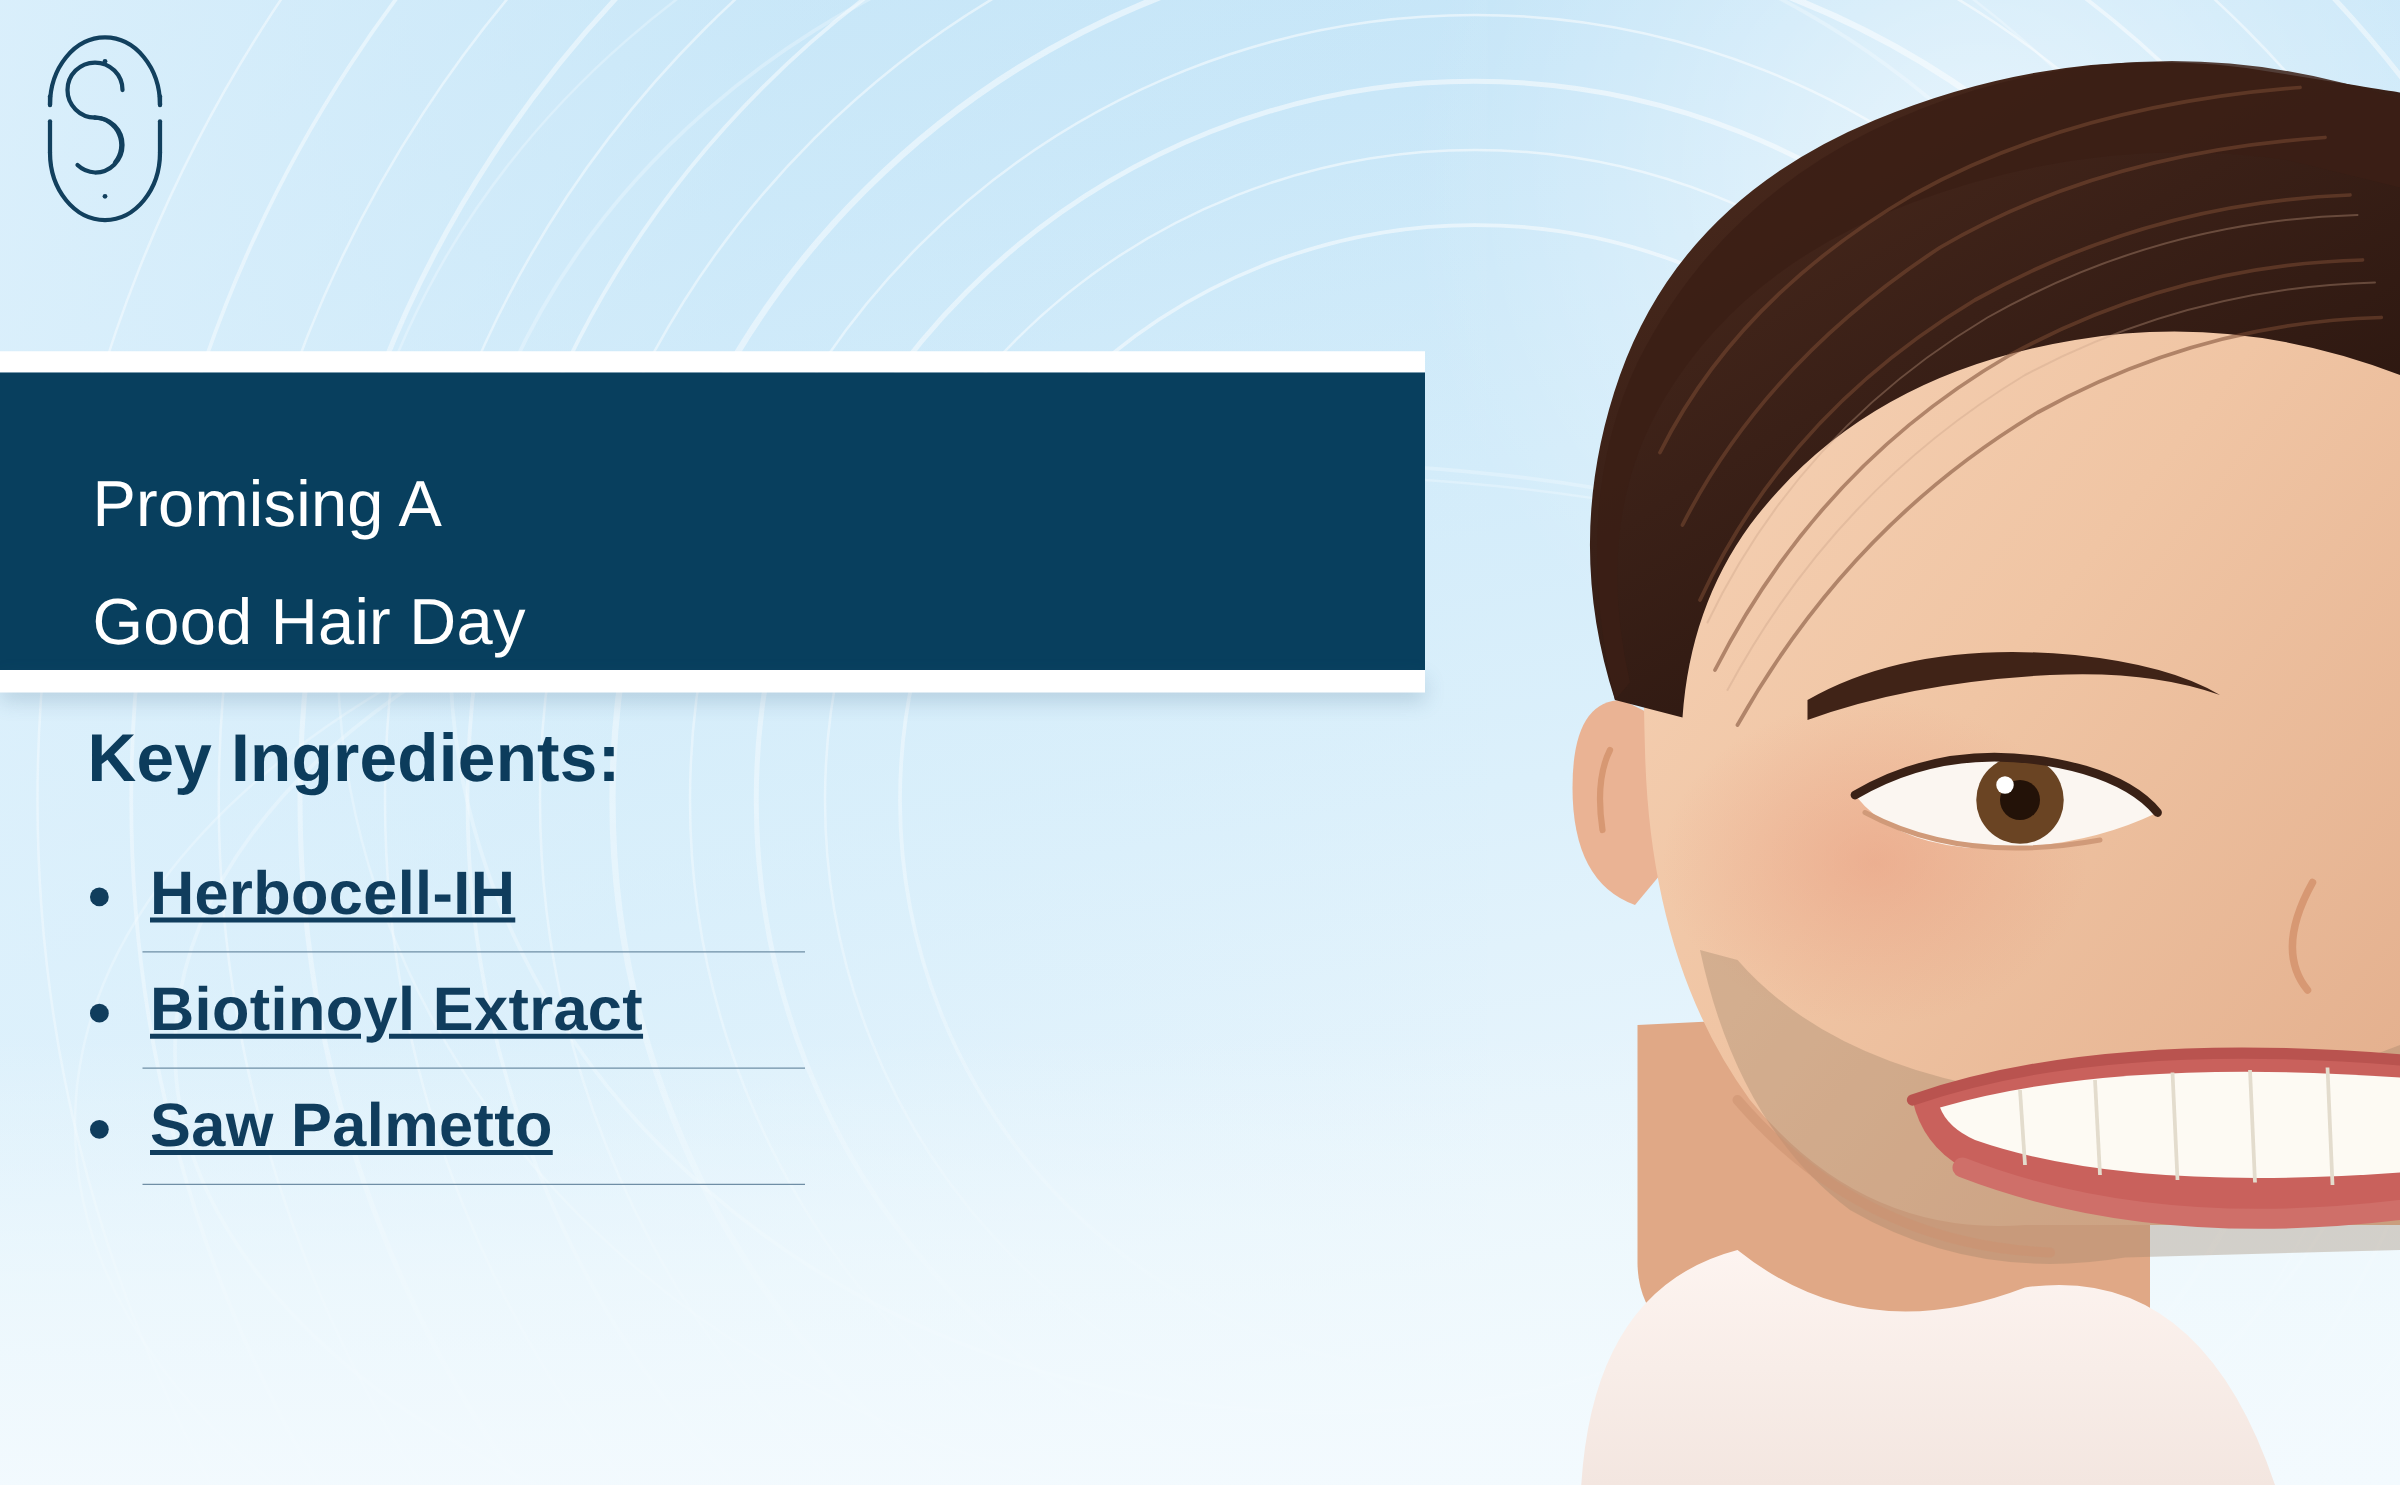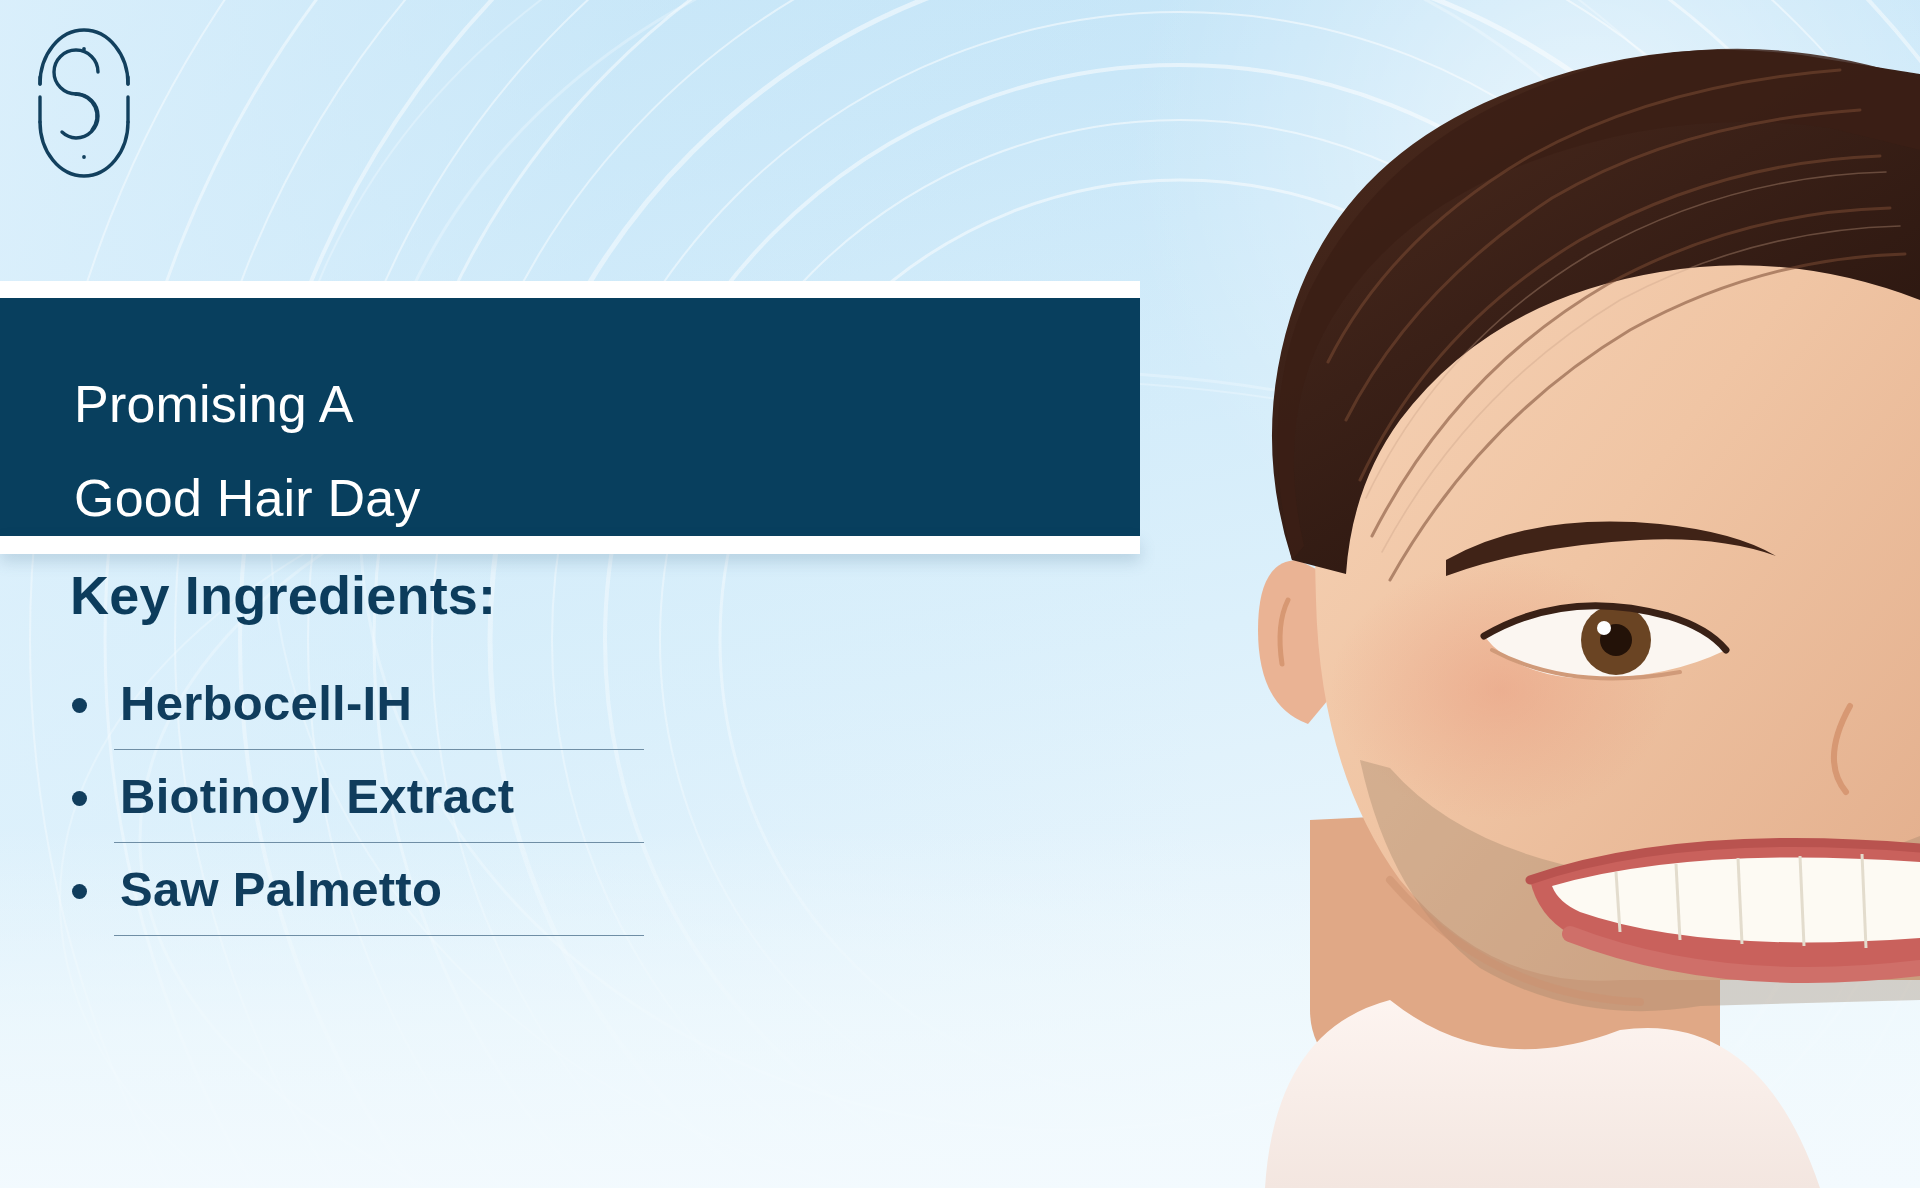--- a/index.html
+++ b/index.html
@@ -102,21 +102,21 @@
     line-height: 94px;
     font-weight: 400;
     letter-spacing: 0.2px;
     white-space: pre-line;
   }
 
   
   .ingredients {
     position: absolute;
     left: 70px;
-    top: 564px;
+    top: 576px;
     width: 760px;
   }
   .ing-heading {
     color: #0c3c5c;
     font-size: 54px;
     line-height: 62px;
     font-weight: 700;
     letter-spacing: 0.2px;
     margin: 0 0 48px 0;
   }
@@ -127,20 +127,21 @@
   }
   .ing-item {
     position: relative;
     color: #103d5d;
     font-size: 49px;
     line-height: 58px;
     font-weight: 600;
     letter-spacing: 0.3px;
     padding: 0 0 0 50px;
     margin: 0 0 15px 0;
+    text-decoration: underline;
   }
   .ing-item:last-child { margin-bottom: 0; }
   .ing-bullet {
     position: absolute;
     left: 2px;
     top: 24px;
     width: 15px;
     height: 15px;
     border-radius: 50%;
     background: #103d5d;

